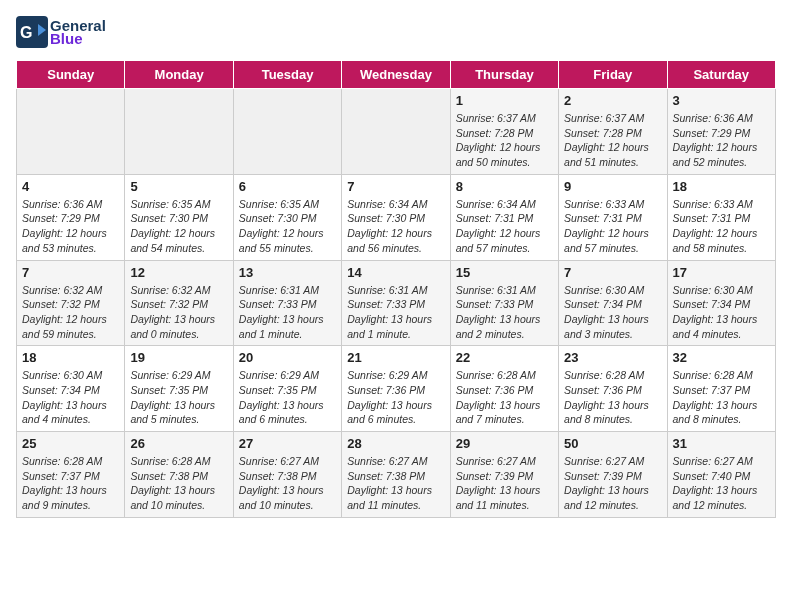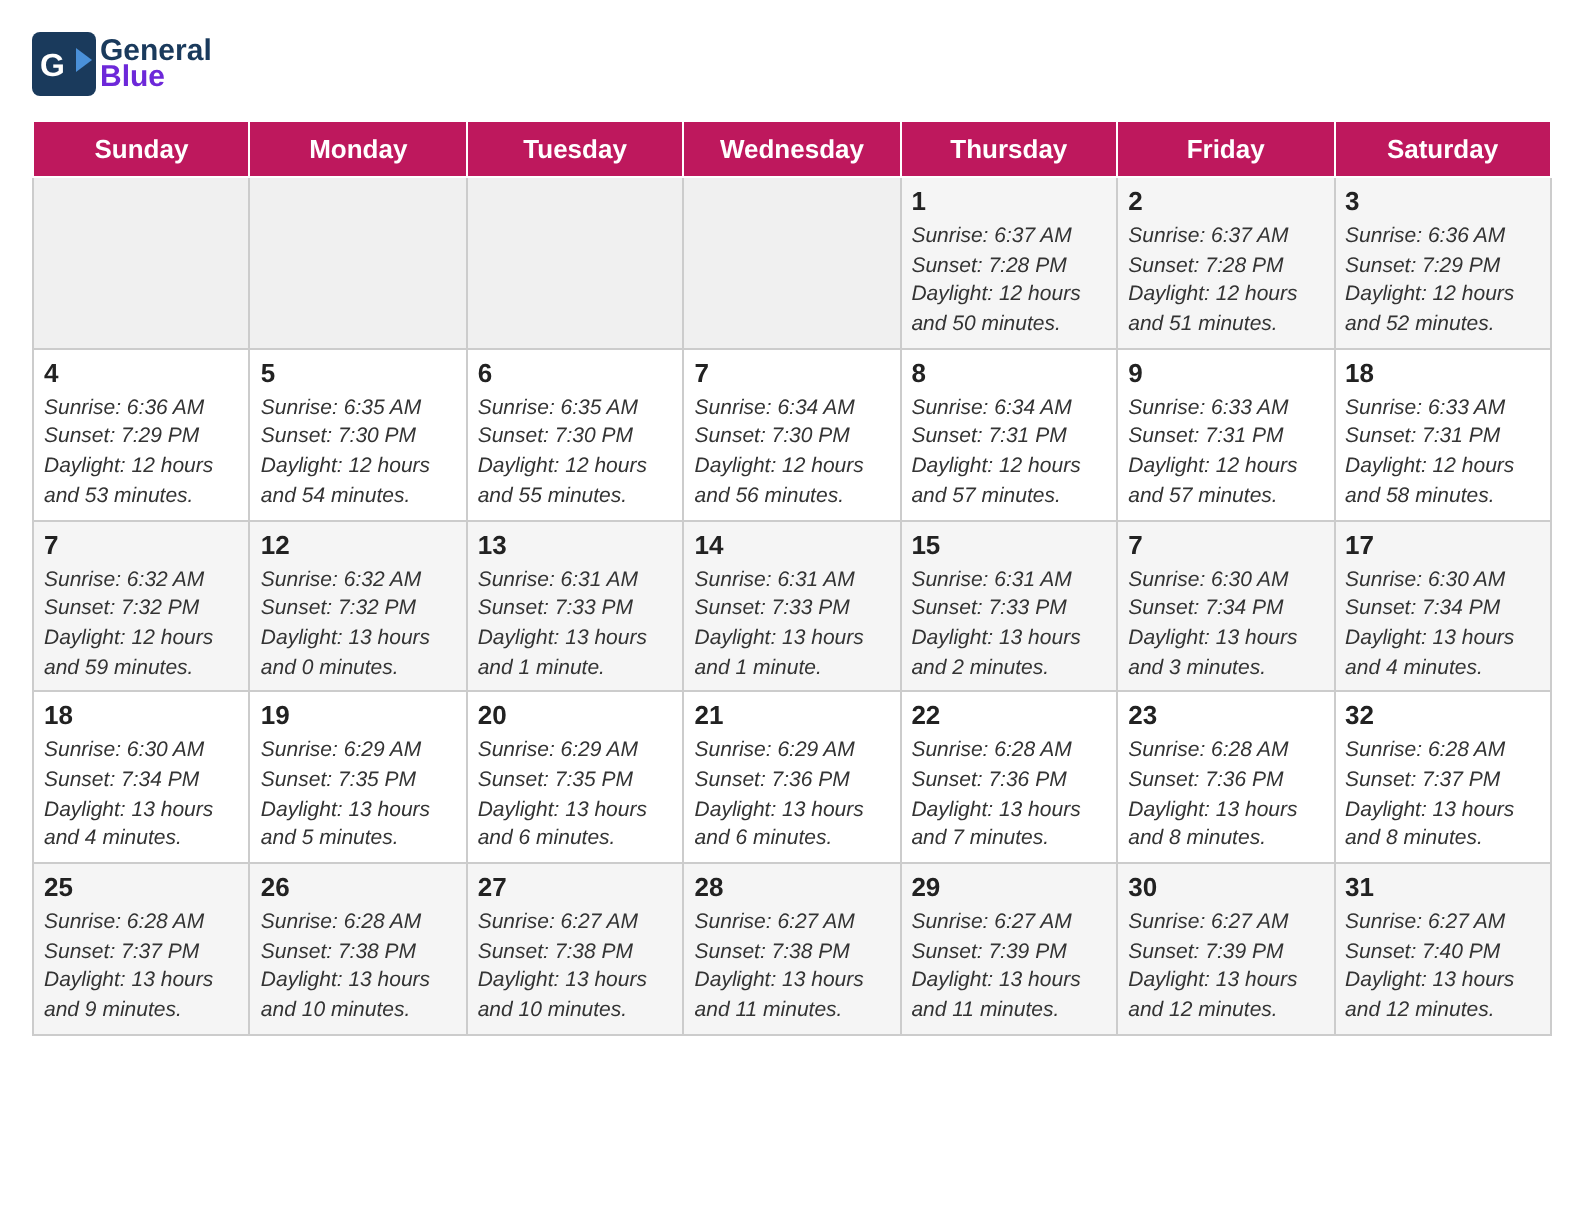--- a/index.html
+++ b/index.html
@@ -293,21 +293,21 @@
 Sunset: 7:38 PM
 Daylight: 13 hours and 11 minutes.</div>
         </td>
         <td>
           <div class="day-number">29</div>
           <div class="day-info" style="white-space: pre-line;">Sunrise: 6:27 AM
 Sunset: 7:39 PM
 Daylight: 13 hours and 11 minutes.</div>
         </td>
         <td>
-          <div class="day-number">30</div>
+          <div class="day-number">50</div>
           <div class="day-info" style="white-space: pre-line;">Sunrise: 6:27 AM
 Sunset: 7:39 PM
 Daylight: 13 hours and 12 minutes.</div>
         </td>
         <td>
           <div class="day-number">31</div>
           <div class="day-info" style="white-space: pre-line;">Sunrise: 6:27 AM
 Sunset: 7:40 PM
 Daylight: 13 hours and 12 minutes.</div>
         </td>

